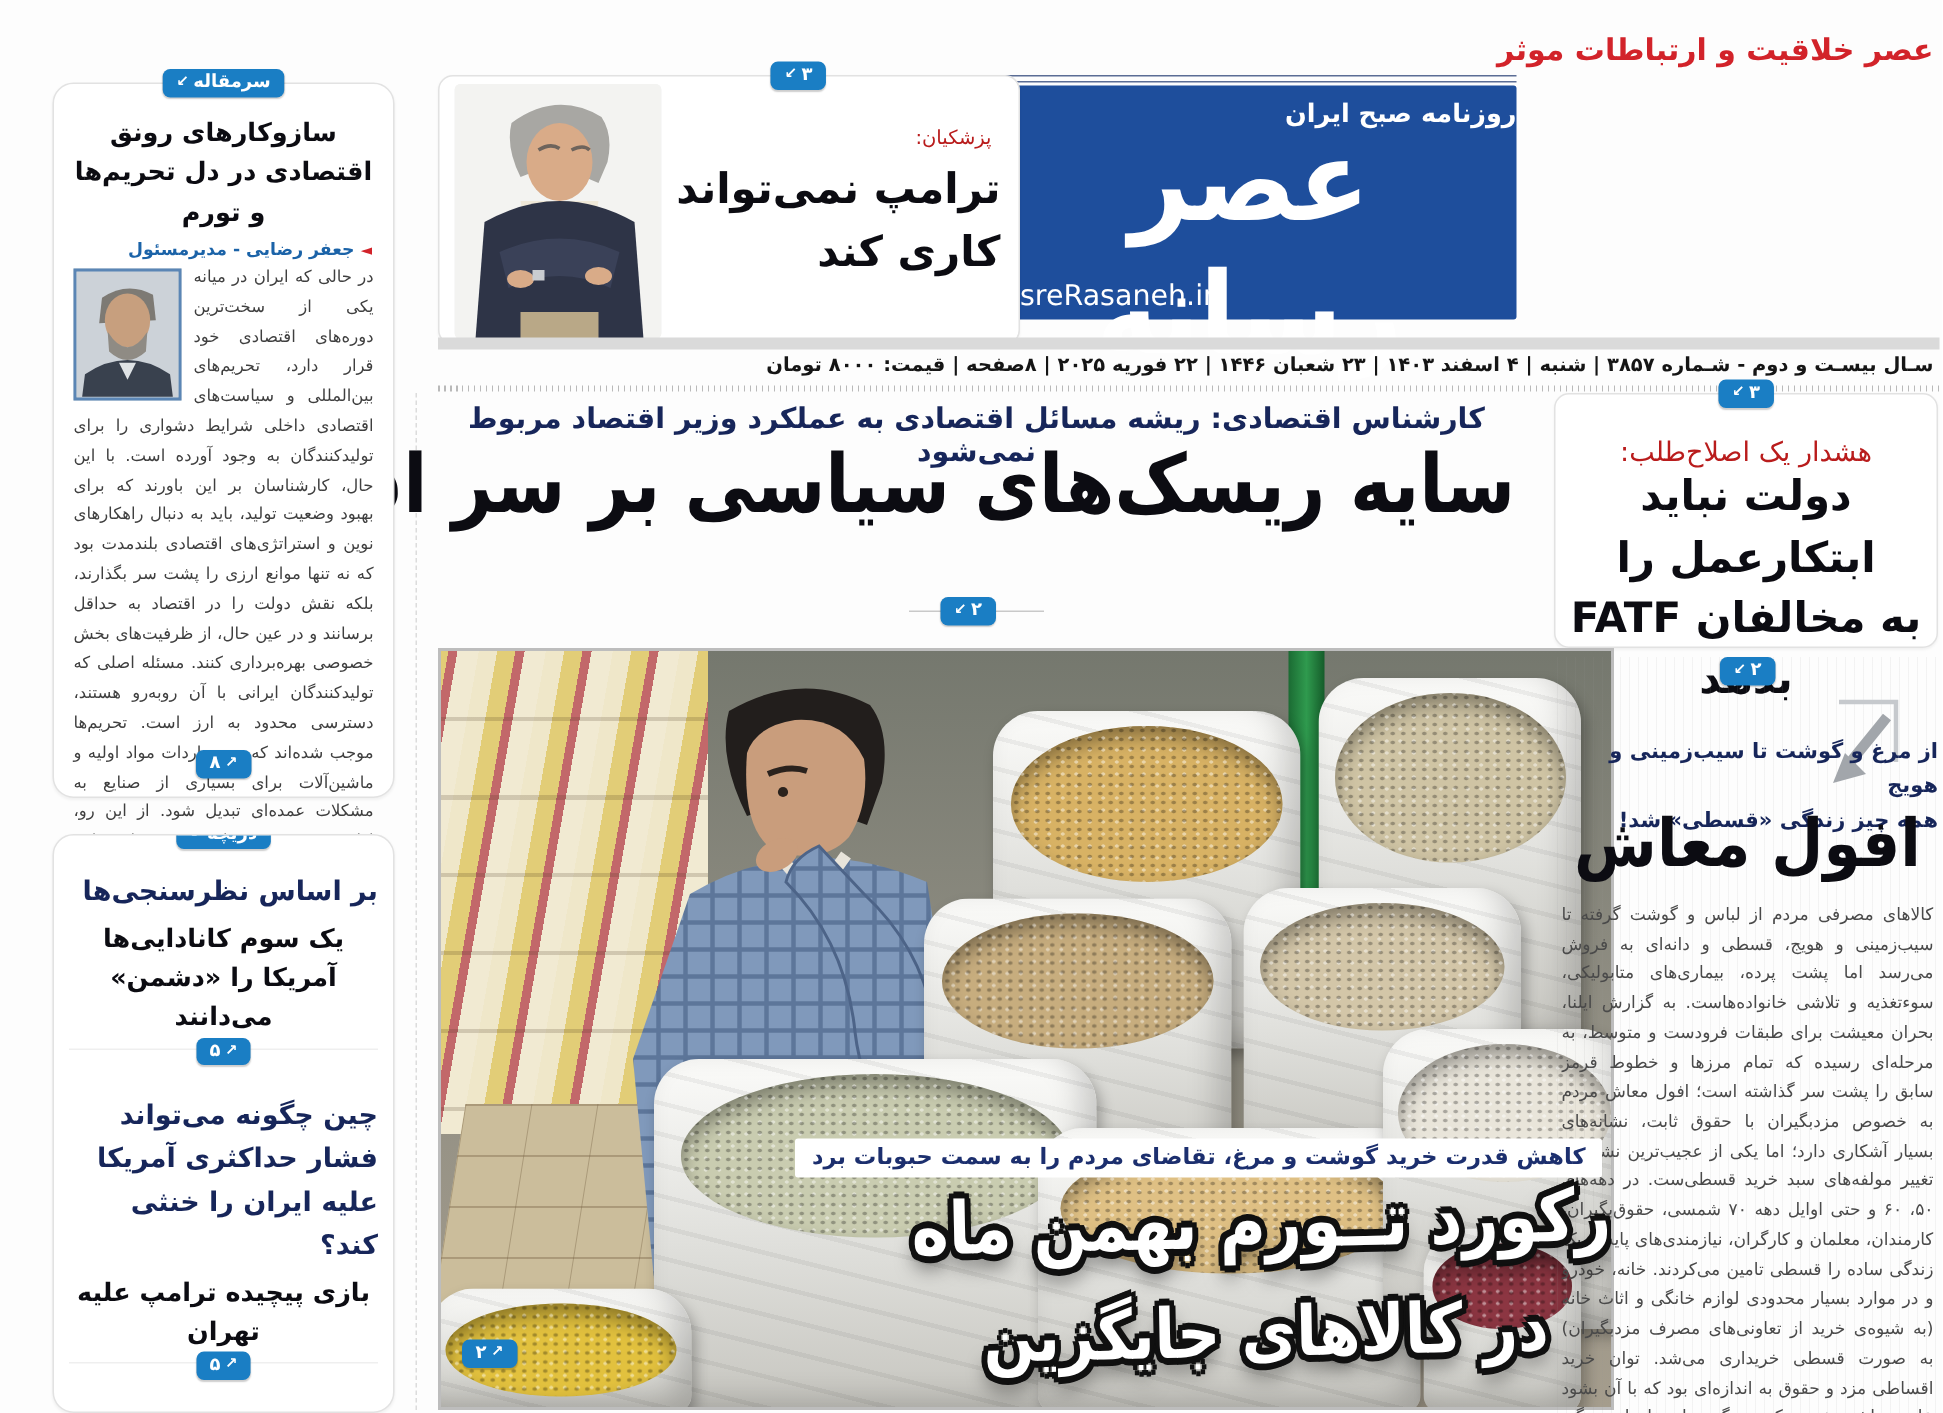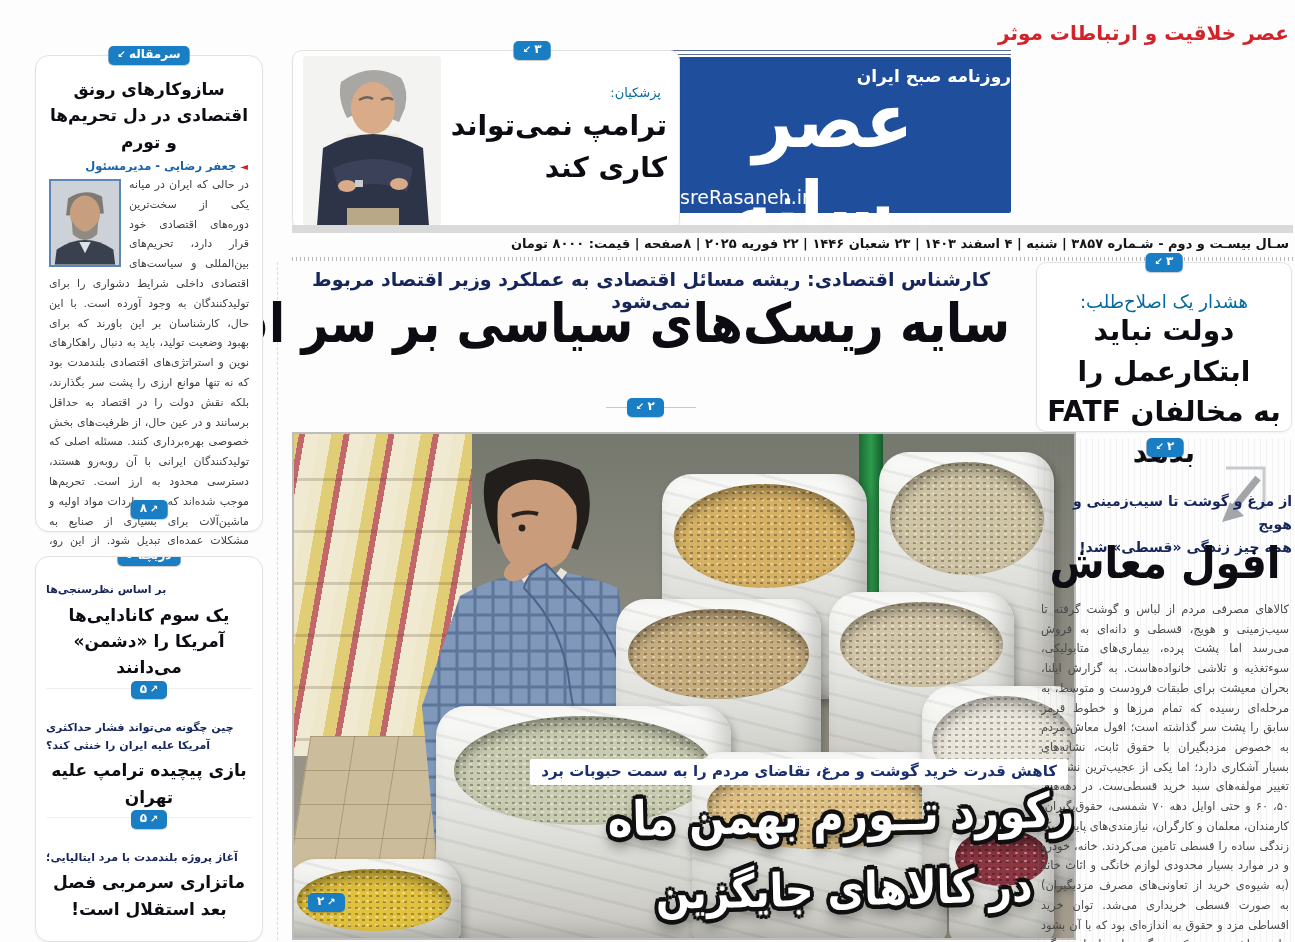--- a/index.html
+++ b/index.html
@@ -18,21 +18,21 @@
   }
   .pbadge {
     display:inline-flex; direction:ltr; align-items:center; gap:3px;
     background:var(--badge_blue,#1a7ec4); color:#fff;
     border-radius:5px; padding:1px 9px 2px;
     font-size:12px; font-weight:bold; line-height:1.3;
     box-shadow:0 1px 1px rgba(0,0,0,.2);
   }
   .pbadge .arr { font-size:10px; line-height:1; }
   .badge-center { position:absolute; left:50%; transform:translateX(-50%); z-index:4; }
-  .kicker { color:#0369a1; }
+  .kicker { color:#b91c1c; }
   .navy { color:var(--kicker_navy,#18265a); }
   .headline { color:var(--headline_black,#0c0c12); font-weight:bold; }
   .vsep { position:absolute; width:0; border-left:1px dashed #dcdcdc; }
 
   
   #slogan { right:6px; top:21px; font-size:20px; font-weight:bold; color:var(--accent_red,#d2232a); }
   #emblem { left:650px; top:10px; width:96px; height:56px;
     background:#c9a94f; padding:2px;
     clip-path:polygon(0 50%,12% 10%,30% 0,70% 0,88% 10%,100% 50%,88% 90%,70% 100%,30% 100%,12% 90%); }
   #emblem-inner { width:100%; height:100%; background:#21407e; color:#fff;
@@ -144,21 +144,21 @@
   #ed-byline { margin:2px 14px 2px; text-align:right; font-size:11.5px; font-weight:bold; color:#1b63a8; }
   #ed-byline .mk { color:var(--accent_red,#d2232a); font-size:10px; }
   #ed-body { margin:2px 13px; font-size:11px; line-height:1.8; text-align:justify; color:#3f3f3f; }
   #ed-photo { float:left; width:72px; height:88px; margin:4px 8px 3px 0;
     border:2px solid #5b86b5; background:#ccd2d8; }
   #editorial .bottom-badge { position:absolute; bottom:12px; left:50%; transform:translateX(-50%); }
 
   #daricheh { left:35px; top:556px; width:228px; height:386px; border-radius:14px; overflow:hidden; }
   #daricheh .badge-center { top:-10px; }
   #daricheh .inner { padding:24px 10px 0; }
-  .d-kicker { text-align:left; font-size:11px; font-weight:bold; line-height:1.6; }
+  .d-kicker { text-align:right; font-size:18px; font-weight:bold; line-height:1.6; }
   .d-title { text-align:center; font-size:17px; line-height:1.55; margin-top:3px; }
   .d-badge-row { text-align:center; margin:7px 0 9px; border-top:1px solid #efefef;
     padding-top:0; position:relative; }
   .d-badge-row .pbadge { position:relative; top:-11px; }
 </style>
 </head>
 <body>
 
 <div id="page">
 

